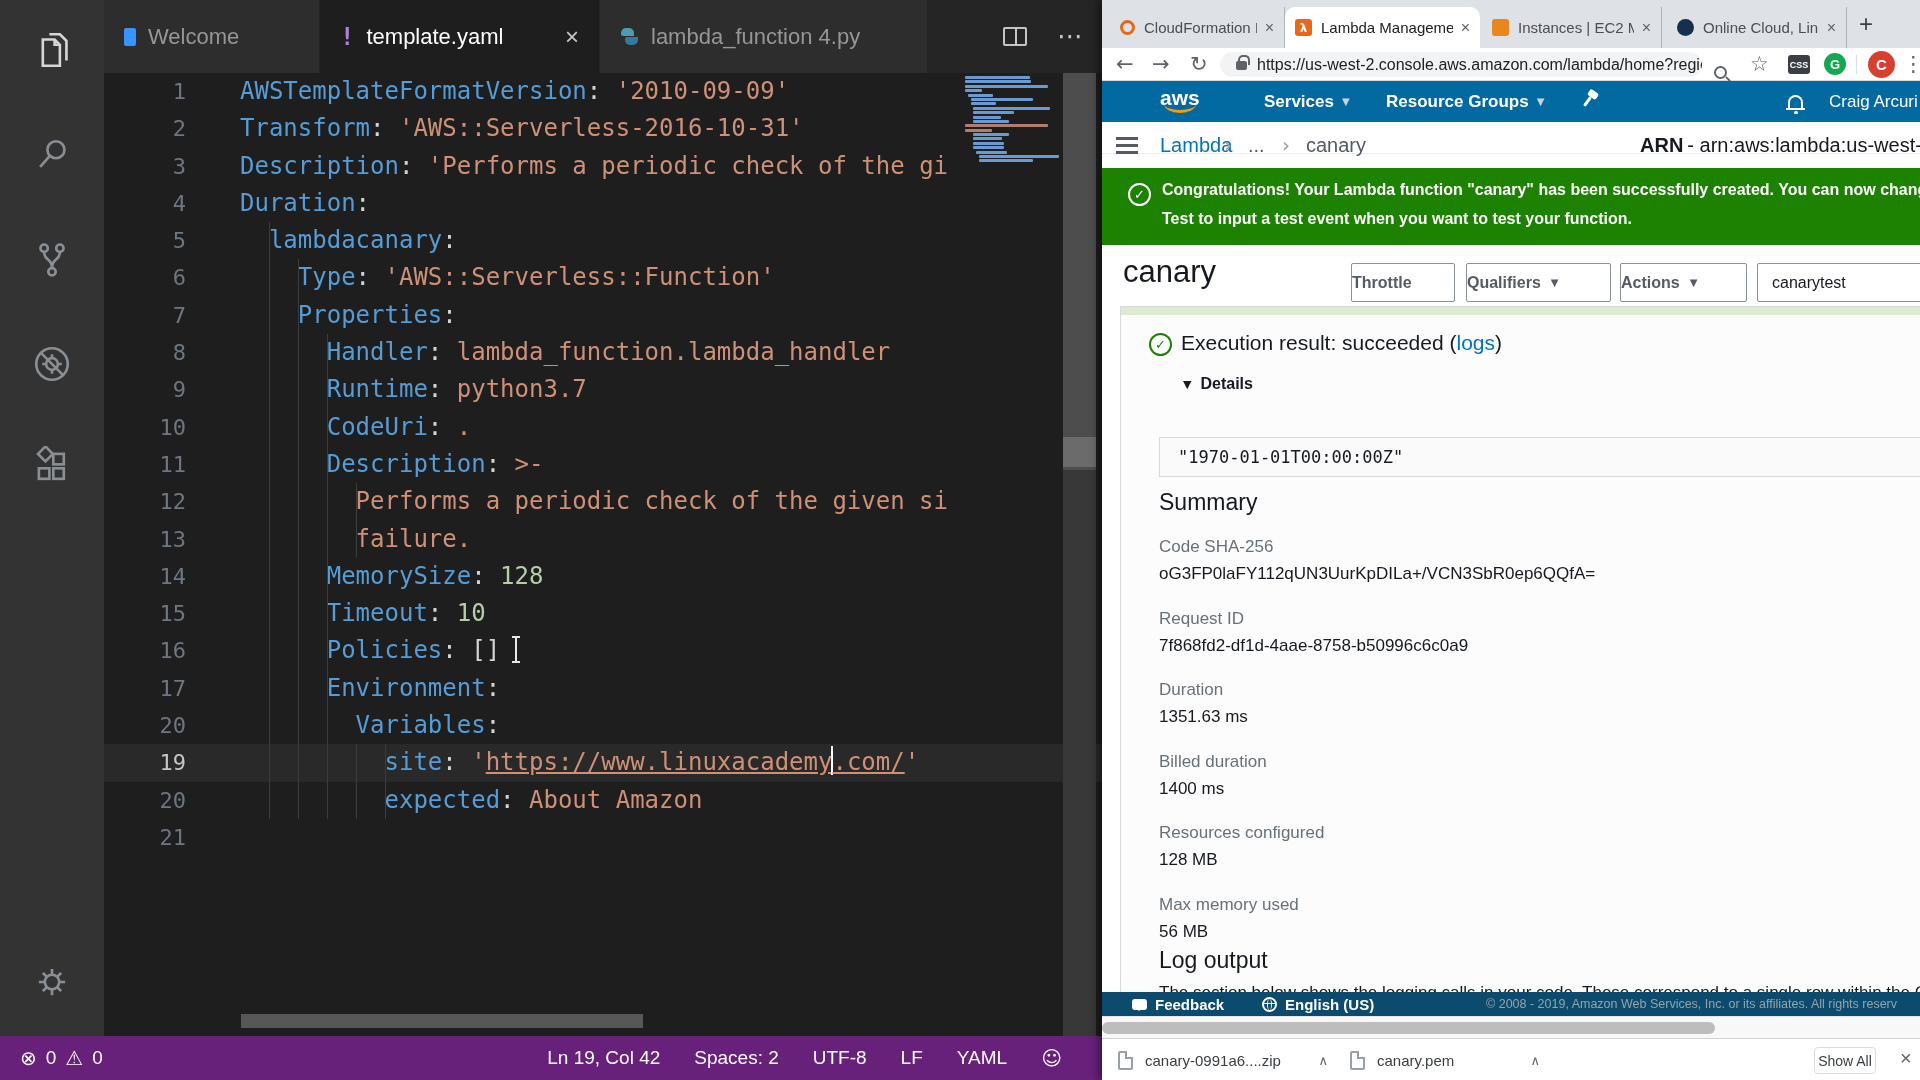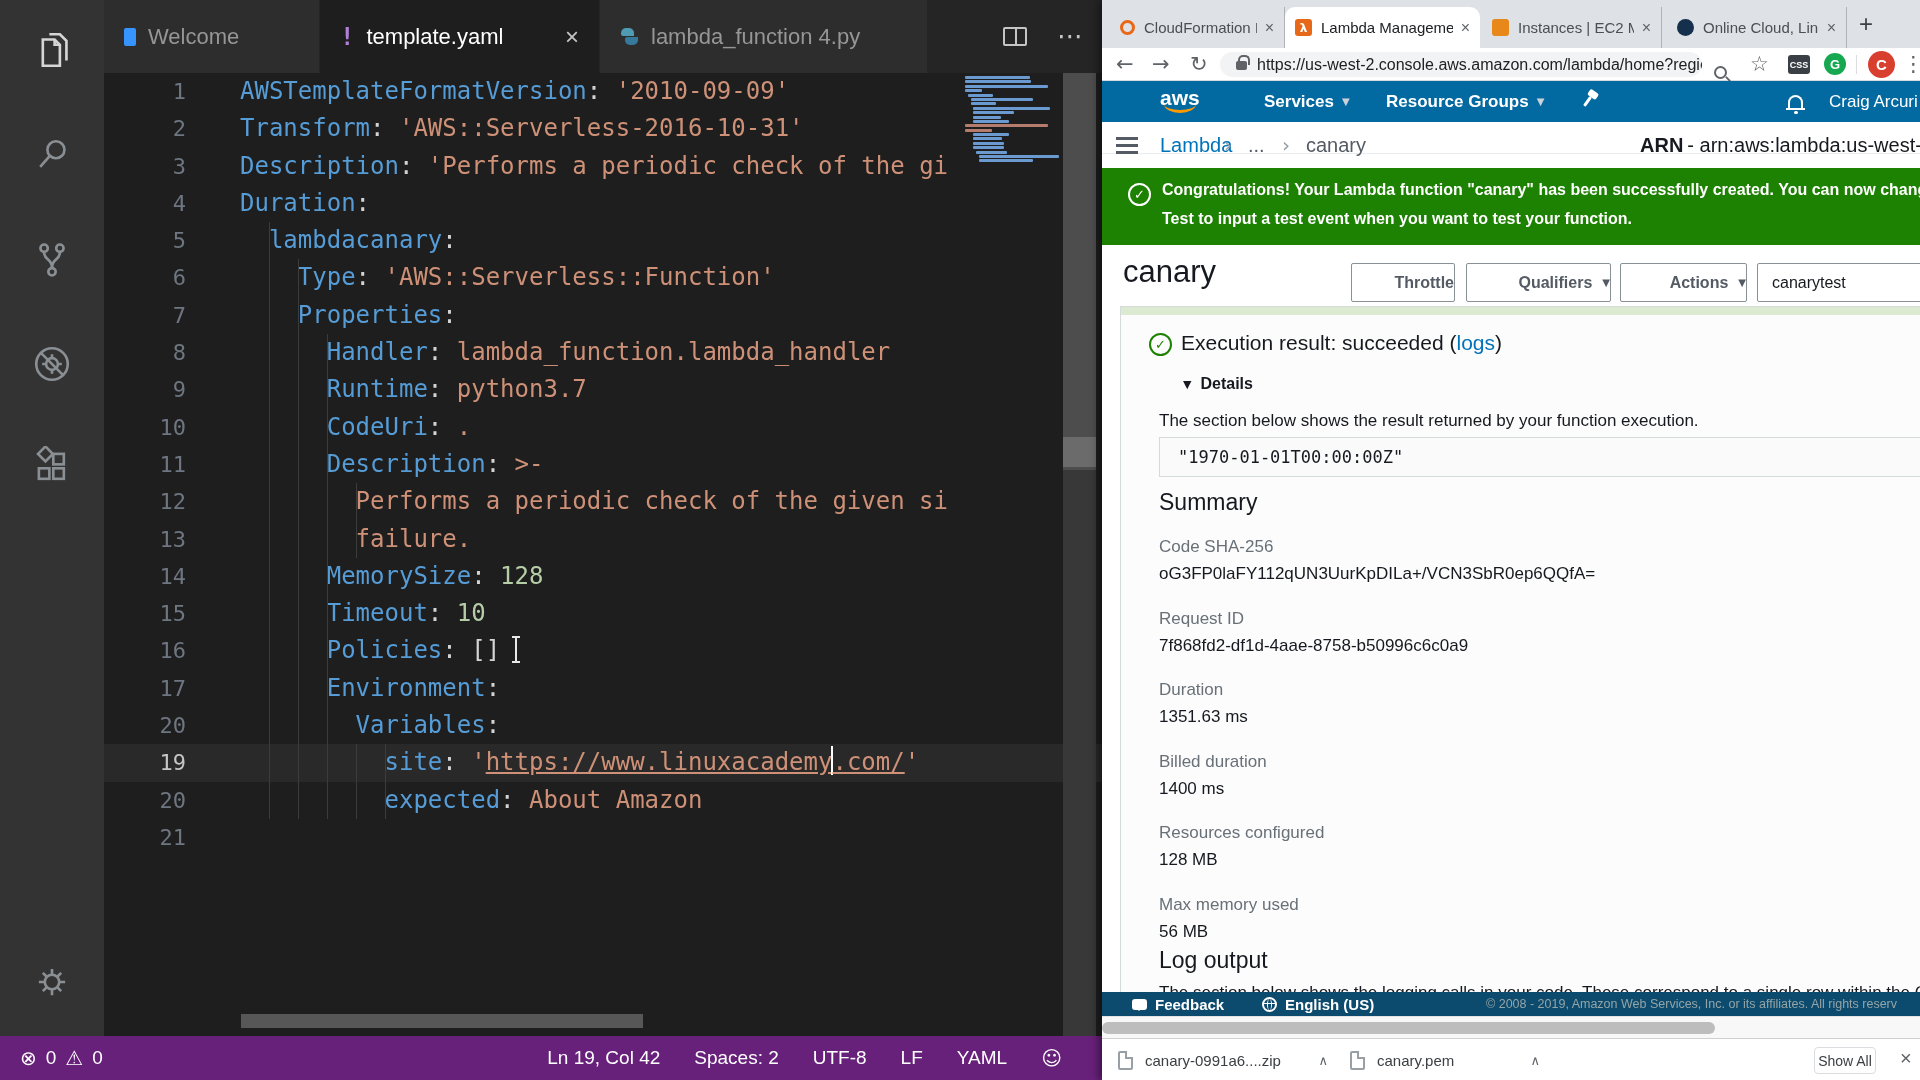--- a/index.html
+++ b/index.html
@@ -120,21 +120,21 @@
 
   .banner{position:absolute;left:0;top:168px;width:100%;height:77px;background:#1d8102;color:#fff}
   .ckc{width:23px;height:23px;border:2px solid currentColor;border-radius:50%;display:flex;align-items:center;
        justify-content:center;font-size:13px;font-family:"DejaVu Sans",sans-serif}
   .banner .ckc{position:absolute;left:26px;top:15px;color:#fff}
   .banner .bl{position:absolute;left:60px;white-space:nowrap;font-size:16px;font-weight:600}
 
   .pagehead{position:absolute;left:0;top:245px;width:100%;height:61px;background:#fff}
   .fn-title{position:absolute;left:21px;top:9px;font-size:31px;color:#16191f}
   .awsbtn{position:absolute;top:18px;height:39px;background:#fff;border:1px solid #879196;border-radius:2px;
-          display:flex;align-items:center;justify-content:flex-end;gap:10px;font-size:16px;font-weight:600;color:#545b64}
+          display:flex;align-items:center;justify-content:flex-start;gap:10px;font-size:16px;font-weight:600;color:#545b64}
   .testsel{position:absolute;left:655px;top:18px;width:212px;height:39px;background:#fff;border:1px solid #879196;
            border-radius:2px;display:flex;align-items:center;padding-left:14px;font-size:16px;color:#16191f}
 
   .card{position:absolute;left:18px;top:306px;width:842px;height:734px;background:#fcfcfc;border:1px solid #d5dbdb}
   .cardstrip{position:absolute;left:0;top:0;width:100%;height:8px;background:#dcead2}
   .card .ckc.green{position:absolute;left:28px;top:26px;color:#1d8102}
   .resline{position:absolute;left:60px;top:24px;font-size:21px;color:#16191f}
   .resline a{color:#0073bb;text-decoration:none}
   .details{position:absolute;left:62px;top:68px;font-size:16px;font-weight:bold;color:#16191f;display:flex;gap:9px;align-items:center}
   .details .tri{font-size:11px;font-family:"DejaVu Sans",sans-serif}
@@ -439,21 +439,20 @@
       <span class="ckc green">
           <span>✓</span>
         </span>
       <div class="resline">
         <span>Execution result: succeeded </span><span>(</span><a href="#">logs</a><span>)</span>
       </div>
       <div class="details">
         <span class="tri">▼</span>
         <span>Details</span>
       </div>
-      <div class="carddesc">The section below shows the result returned by your function execution.</div>
       <div class="outbox">"1970-01-01T00:00:00Z"</div>
       <div class="sumhead">Summary</div>
       <div id="fields">
           <div class="field">
             <div class="flabel">Code SHA-256</div>
             <div class="fvalue">oG3FP0laFY112qUN3UurKpDILa+/VCN3SbR0ep6QQfA=</div>
           </div>
           <div class="field">
             <div class="flabel">Request ID</div>
             <div class="fvalue">7f868fd2-df1d-4aae-8758-b50996c6c0a9</div>

